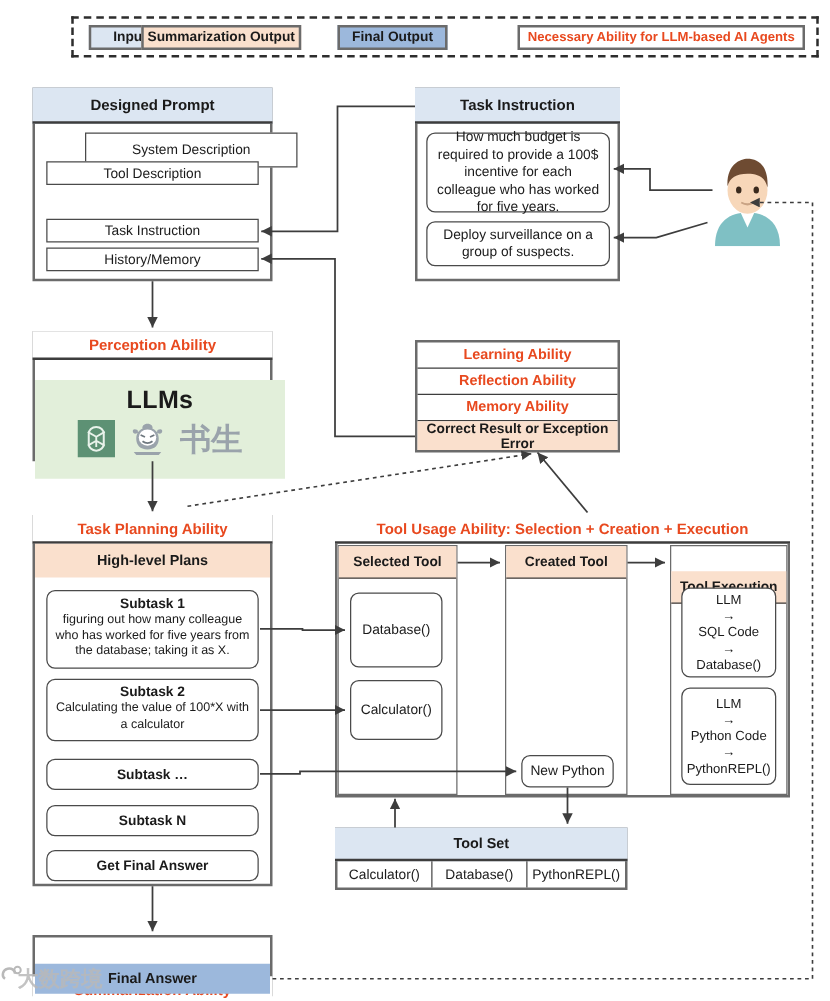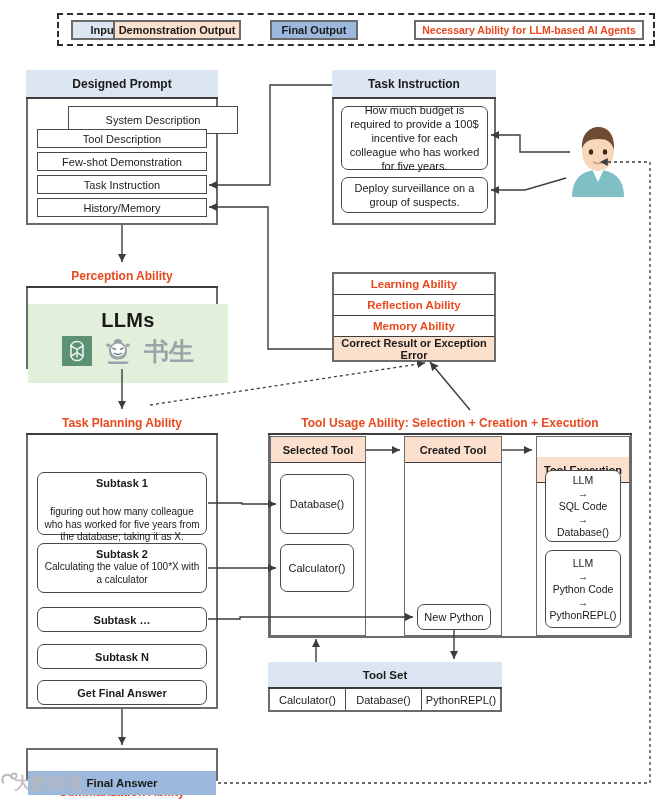--- a/index.html
+++ b/index.html
@@ -40,34 +40,33 @@
 </style>
 </head>
 <body>
 
 <div id="stage">
 
   <div class="abs legend-wrap" style="left:57px;top:13px;width:598px;height:33px;"></div>
 
   <div class="abs legend-box blue" style="left:71px;top:20px;width:66px;height:20px;">Input</div>
 
-  <div class="abs legend-box peach" style="left:113px;top:20px;width:128px;height:20px;">Demonstration Output</div>
+  <div class="abs legend-box peach" style="left:113px;top:20px;width:128px;height:20px;">Summarization Output</div>
 
   <div class="abs legend-box blue-strong" style="left:270px;top:20px;width:88px;height:20px;">Final Output</div>
 
   <div class="abs legend-box" style="left:414px;top:20px;width:230px;height:20px;background:#ffffff;
               color:#e8491f;font-size:10.5px;">Necessary Ability for LLM-based AI Agents</div>
 
   <div class="abs panel" style="left:26px;top:70px;width:192px;height:155px;"></div>
 
   <div class="abs hdr blue" style="left:26px;top:70px;width:192px;height:29px;font-size:12px;">Designed Prompt</div>
 
   <div class="abs inner" style="left:37px;top:106px;width:170px;height:28px;font-size:11px;margin-left:31px;">System Description</div>
   <div class="abs inner" style="left:37px;top:129px;width:170px;height:19px;font-size:11px;">Tool Description</div>
-  <div class="abs inner" style="left:37px;top:152px;width:170px;height:19px;font-size:11px;">Few-shot Demonstration</div>
   <div class="abs inner" style="left:37px;top:175px;width:170px;height:19px;font-size:11px;">Task Instruction</div>
   <div class="abs inner" style="left:37px;top:198px;width:170px;height:19px;font-size:11px;">History/Memory</div>
 
   <div class="abs panel" style="left:332px;top:70px;width:164px;height:155px;"></div>
 
   <div class="abs hdr blue" style="left:332px;top:70px;width:164px;height:29px;font-size:12px;">Task Instruction</div>
 
   <div class="abs inner r" style="left:341px;top:106px;width:147px;height:64px;font-size:11px;
               padding:3px 5px;line-height:14px;">How much budget is required to provide a 100$ incentive for each colleague who has worked for five years.</div>
 
@@ -118,22 +117,23 @@
   <div class="abs ctr" style="left:334px;top:295px;width:160px;height:21px;font-size:11.5px;font-weight:bold;color:#e8491f;
               border-bottom:1.6px solid #3d3d3d;">Reflection Ability</div>
   <div class="abs ctr" style="left:334px;top:316px;width:160px;height:21px;font-size:11.5px;font-weight:bold;color:#e8491f;
               border-bottom:1.6px solid #3d3d3d;">Memory Ability</div>
   <div class="abs ctr peach" style="left:334px;top:337px;width:160px;height:23px;font-size:11px;font-weight:bold;">Correct Result or Exception Error</div>
 
   <div class="abs panel" style="left:26px;top:412px;width:192px;height:297px;"></div>
 
   <div class="abs hdr" style="left:26px;top:412px;width:192px;height:23px;font-size:12px;color:#e8491f;background:#ffffff;">Task Planning Ability</div>
 
-
-  <div class="abs inner r col" style="left:37px;top:472px;width:170px;height:63px;padding:4px 4px 0;justify-content:flex-start;gap:16px;">
+  <div class="abs ctr peach" style="left:28px;top:435px;width:188px;height:27px;font-size:11.5px;font-weight:bold;">High-level Plans</div>
+
+  <div class="abs inner r col" style="left:37px;top:472px;width:170px;height:63px;padding:4px 4px 0;justify-content:flex-start;">
     <div style="font-size:11px;font-weight:bold;text-align:center;">Subtask 1</div>
     <div style="font-size:10px;line-height:12.5px;text-align:center;margin-top:1px;">figuring out how many colleague who has worked for five years from the database; taking it as X.</div>
   </div>
 
   <div class="abs inner r col" style="left:37px;top:543px;width:170px;height:50px;padding:4px 4px 0;justify-content:flex-start;">
     <div style="font-size:11px;font-weight:bold;text-align:center;">Subtask 2</div>
     <div style="font-size:10px;line-height:12.5px;text-align:center;margin-top:1px;">Calculating the value of 100*X with a calculator</div>
   </div>
 
   <div class="abs inner r" style="left:37px;top:607px;width:170px;height:25px;font-size:11px;font-weight:bold;">Subtask …</div>

